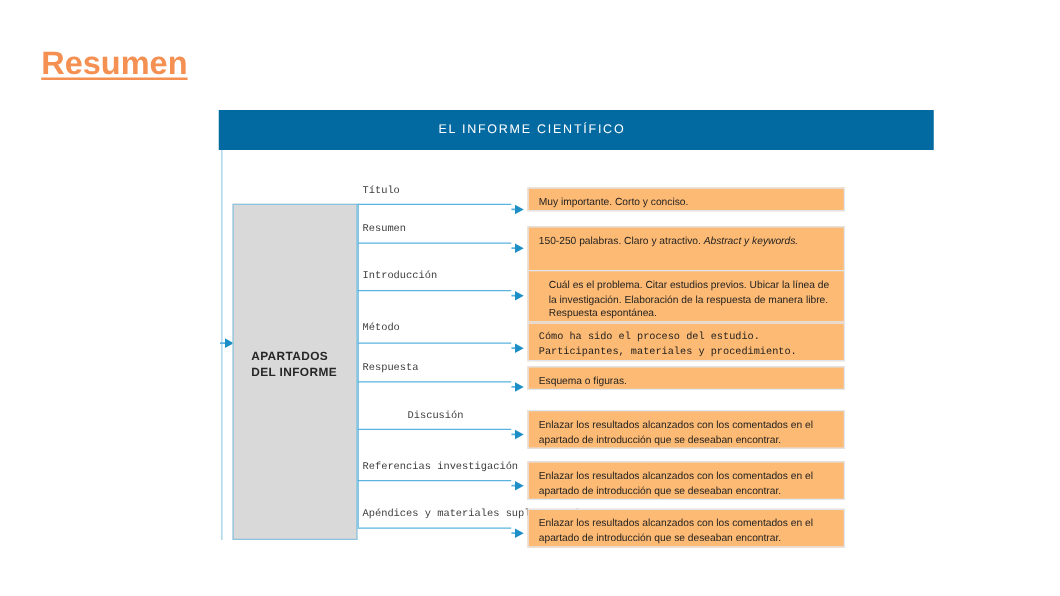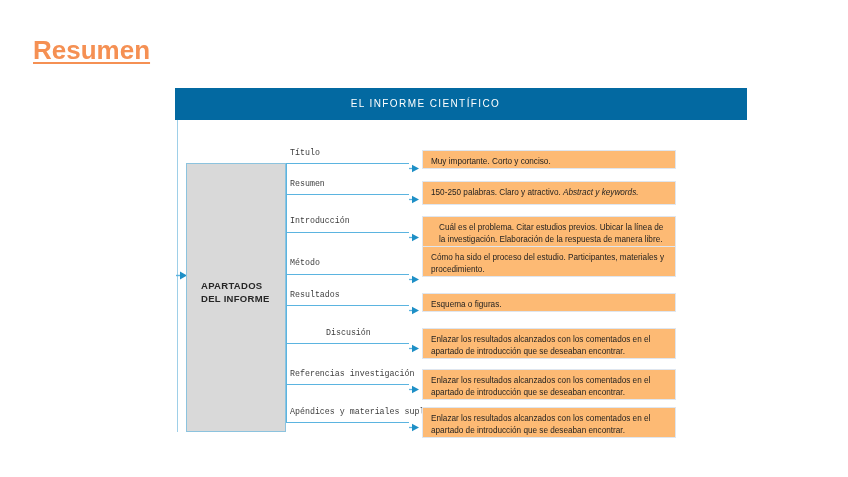--- a/index.html
+++ b/index.html
@@ -195,21 +195,21 @@
           <path d="M3 0.7 L10 4.5 L3 8.3 Z" fill="#1e8fc6"></path>
         </svg></div>
       <div class="branch-riser" style="top: 144px; height: 42px;"></div>
       <div class="branch-label" style="top: 170px; left: 115px;">Método</div>
       <div class="branch-line" style="top: 186px; left: 111px; width: 123px;"></div>
       <div class="branch-arrow" style="top: 182px; left: 234px;"><svg width="11" height="9" viewBox="0 0 11 9">
           <path d="M0 4.5 L3 4.5" stroke="#5bb4e0" stroke-width="1.3" fill="none"></path>
           <path d="M3 0.7 L10 4.5 L3 8.3 Z" fill="#1e8fc6"></path>
         </svg></div>
       <div class="branch-riser" style="top: 186px; height: 31px;"></div>
-      <div class="branch-label" style="top: 202px; left: 115px;">Resultados</div>
+      <div class="branch-label" style="top: 202px; left: 115px;">Respuesta</div>
       <div class="branch-line" style="top: 217px; left: 111px; width: 123px;"></div>
       <div class="branch-arrow" style="top: 213px; left: 234px;"><svg width="11" height="9" viewBox="0 0 11 9">
           <path d="M0 4.5 L3 4.5" stroke="#5bb4e0" stroke-width="1.3" fill="none"></path>
           <path d="M3 0.7 L10 4.5 L3 8.3 Z" fill="#1e8fc6"></path>
         </svg></div>
       <div class="branch-riser" style="top: 217px; height: 38px;"></div>
       <div class="branch-label" style="top: 240px; left: 115px; margin-left: 36px;">Discusión</div>
       <div class="branch-line" style="top: 255px; left: 111px; width: 123px;"></div>
       <div class="branch-arrow" style="top: 251px; left: 234px;"><svg width="11" height="9" viewBox="0 0 11 9">
           <path d="M0 4.5 L3 4.5" stroke="#5bb4e0" stroke-width="1.3" fill="none"></path>
@@ -226,22 +226,22 @@
       <div class="branch-label" style="top: 319px; left: 115px;">Apéndices y materiales suplementarios</div>
       <div class="branch-line" style="top: 334px; left: 111px; width: 123px;"></div>
       <div class="branch-arrow" style="top: 330px; left: 234px;"><svg width="11" height="9" viewBox="0 0 11 9">
           <path d="M0 4.5 L3 4.5" stroke="#5bb4e0" stroke-width="1.3" fill="none"></path>
           <path d="M3 0.7 L10 4.5 L3 8.3 Z" fill="#1e8fc6"></path>
         </svg></div>
     </div>
 
   <div id="content-boxes">
       <div class="content-box" style="top: 62px; height: 19px;">Muy importante. Corto y conciso.</div>
-      <div class="content-box" style="top: 93px; height: 24px;">150-250 palabras. Claro y atractivo. <em>Abstract y keywords.</em></div>
+      <div class="content-box" style="top: 93px; height: 36px;">150-250 palabras. Claro y atractivo. <em>Abstract y keywords.</em></div>
       <div class="content-box" style="top: 128px; height: 42px; padding-left: 16px;">Cuál es el problema. Citar estudios previos. Ubicar la línea de la investigación. Elaboración de la respuesta de manera libre. Respuesta espontánea.</div>
-      <div class="content-box" style="top: 158px; height: 31px;">Cómo ha sido el proceso del estudio. Participantes, materiales y procedimiento.</div>
+      <div class="content-box" style="top: 170px; height: 31px; font-family: Liberation Mono, monospace;">Cómo ha sido el proceso del estudio. Participantes, materiales y procedimiento.</div>
       <div class="content-box" style="top: 205px; height: 19px;">Esquema o figuras.</div>
       <div class="content-box" style="top: 240px; height: 31px;">Enlazar los resultados alcanzados con los comentados en el apartado de introducción que se deseaban encontrar.</div>
       <div class="content-box" style="top: 281px; height: 31px;">Enlazar los resultados alcanzados con los comentados en el apartado de introducción que se deseaban encontrar.</div>
       <div class="content-box" style="top: 319px; height: 31px;">Enlazar los resultados alcanzados con los comentados en el apartado de introducción que se deseaban encontrar.</div>
     </div>
 
 </div>
 
 </body></html>

